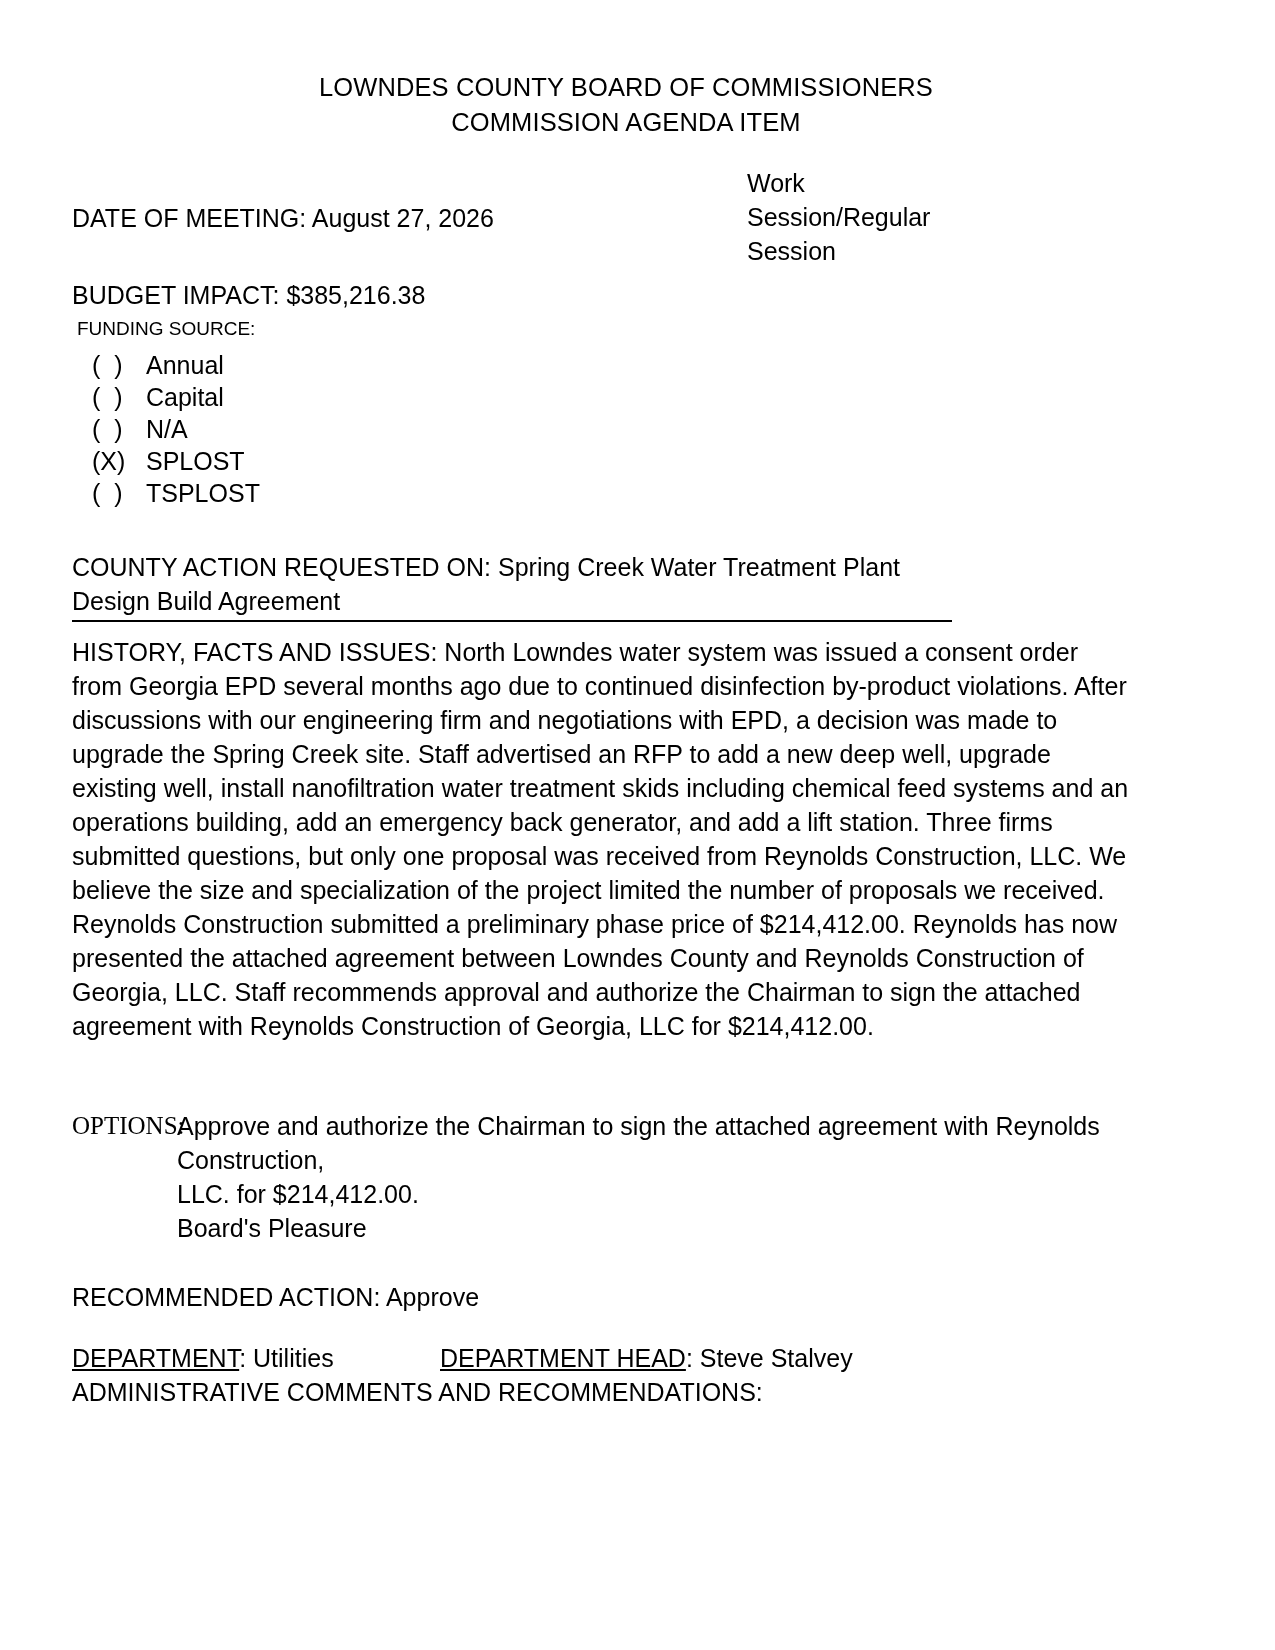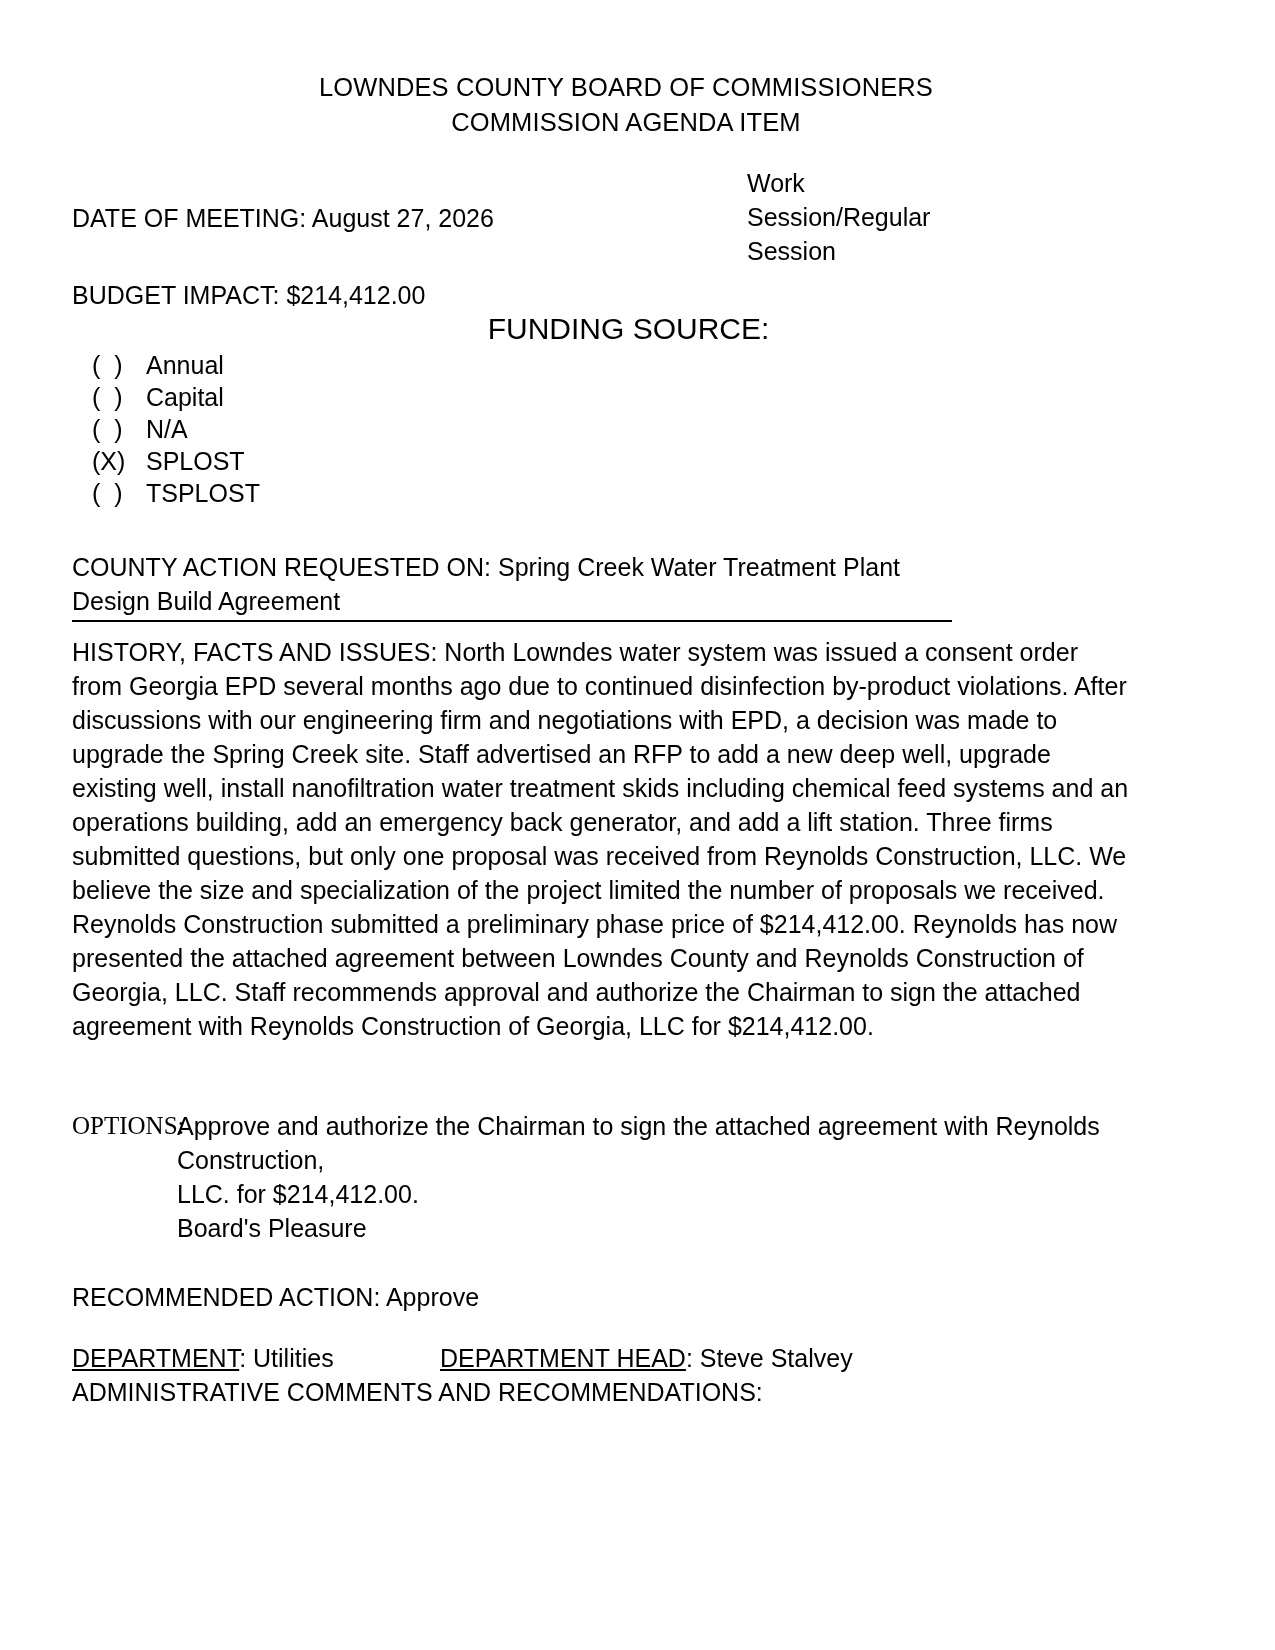--- a/index.html
+++ b/index.html
@@ -54,24 +54,23 @@
     line-height: 34px;
   }
   .session-col span { display: block; }
 
   .budget-line {
     margin-top: 17px;
     font-size: 25px;
     line-height: 33px;
   }
   .funding-label {
-    font-size: 30px;
+    font-size: 19px;
     line-height: 33px;
     padding-left: 5px;
-    text-align: center;
   }
   .funding-list {
     margin-top: 4px;
     padding-left: 20px;
   }
   .funding-item {
     font-size: 25px;
     line-height: 32px;
     display: flex;
     align-items: baseline;
@@ -161,21 +160,21 @@
 
   <div class="meeting-block">
     <div class="meeting-date">DATE OF MEETING: August 27, 2026</div>
     <div class="session-col">
       <span>Work</span>
       <span>Session/Regular</span>
       <span>Session</span>
     </div>
   </div>
 
-  <div class="budget-line">BUDGET IMPACT: $214,412.00</div>
+  <div class="budget-line">BUDGET IMPACT: $385,216.38</div>
   <div class="funding-label">FUNDING SOURCE:</div>
 
   <div class="funding-list">
     <div class="funding-item">
       <span class="funding-box">(  )</span>
       <span class="funding-name">Annual</span>
     </div>
     <div class="funding-item">
       <span class="funding-box">(  )</span>
       <span class="funding-name">Capital</span>

